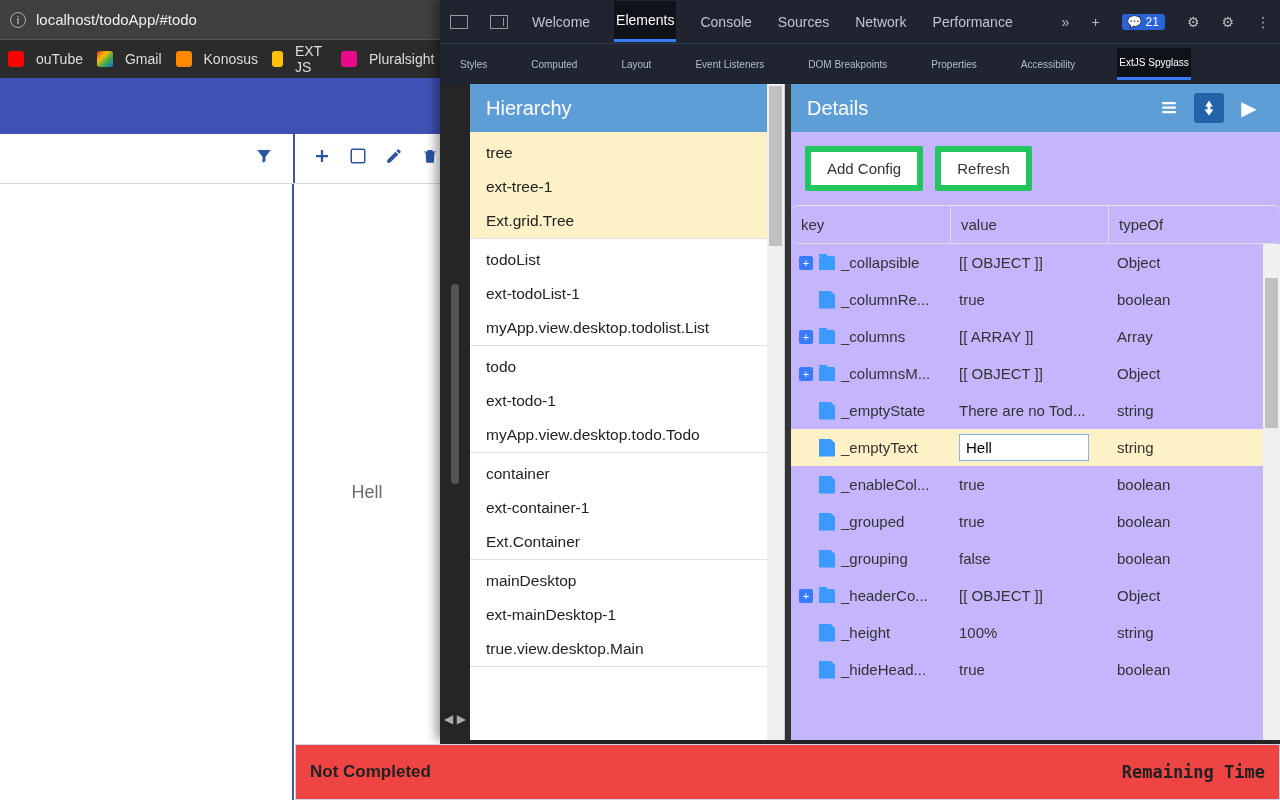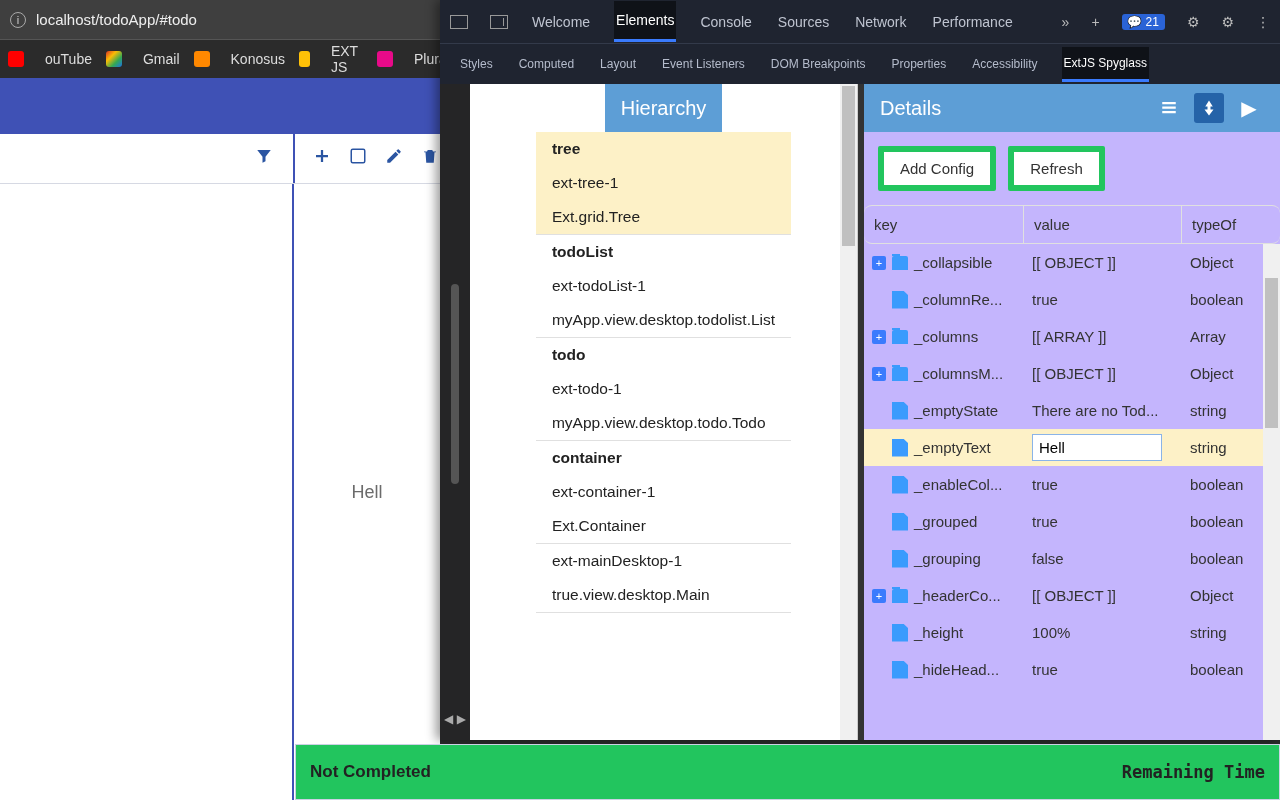--- a/index.html
+++ b/index.html
@@ -4,76 +4,76 @@
 <style>
 * { box-sizing: border-box; margin: 0; padding: 0; font-family: "Segoe UI", sans-serif; }
 body { width: 1280px; height: 800px; overflow: hidden; background: #2b2b2b; position: relative; }
 
 
 .browser-chrome { position:absolute; left:0; top:0; width:440px; height:100%; background:#252526; }
 .urlbar { display:flex; align-items:center; height:40px; background:#3f3f3f; color:#ccc; padding:0 10px; gap:10px; border-bottom:1px solid #555;}
 .urlbar .info-icon { width:16px; height:16px; border:1px solid #aaa; border-radius:50%; display:flex; align-items:center; justify-content:center; font-size:11px; color:#ccc;}
 .urlbar .addr { font-size:15px; color:#eee; }
 .bookmarks { display:flex; align-items:center; height:38px; background:#2b2b2b; color:#ddd; padding:0 8px; gap:14px; font-size:14px; }
-.bk { display:flex; align-items:center; gap:21px; }
+.bk { display:flex; align-items:center; gap:12px; }
 .bk .ico { width:16px; height:16px; border-radius:3px; }
 .bk-yt { background:#ff0000; }
 .bk-gm { background:linear-gradient(135deg,#d93025,#fbbc04,#34a853,#1a73e8); }
 .bk-kn { background:#ff8800; }
 .bk-fj { background:#ffc107; }
 .bk-pl { background:#e80a89; border-radius:50%; }
 
 
 .app-area { position:absolute; left:0; top:78px; width:440px; height:722px; background:#fff; display:flex; flex-direction:column; }
 .app-topbar { height:56px; background:#3f51b5; }
 .toolbar-row { height:50px; display:flex; border-bottom:1px solid #d6d9e3; }
 .filter-row { flex:0 0 293px; display:flex; align-items:center; justify-content:flex-end; padding-right:20px; }
 .filter-icon { color:#2b55a2; font-size:18px; }
 .divider-v { width:2px; background:#3f51b5; height:100%; }
 .action-row { flex:1; display:flex; align-items:center; gap:18px; padding-left:18px; }
 .action-row .aico { color:#2b55a2; font-size:18px; }
 .app-body { flex:1; display:flex; }
 .left-col { width:293px; }
 .right-col { flex:1; display:flex; align-items:center; justify-content:center; color:#6b6b6b; font-size:18px; border-left:2px solid #3f51b5; margin-left:-1px; }
-.app-footer { position:absolute; left:295px; bottom:0; right:0; height:56px; background:#22c55e; border:1px solid #ccd1e4; display:flex; align-items:center; justify-content:space-between; padding:12px 14px; }
+.app-footer { position:absolute; left:295px; bottom:0; right:0; height:56px; background:#ef4444; border:1px solid #ccd1e4; display:flex; align-items:center; justify-content:space-between; padding:12px 14px; }
 .nc { font-weight:600; font-size:17px; color:#222; }
 .rt { font-family:"Consolas", monospace; font-weight:700; font-size:17px; color:#222; }
 
 
 .devtools { position:absolute; left:440px; top:0; width:840px; height:740px; background:#fff; box-shadow: -4px 0 10px rgba(0,0,0,0.4); display:flex; flex-direction:column; }
 .dt-title { height:40px; background:#1f2430; color:#ddd; display:flex; align-items:center; padding:0 10px; gap:8px; font-size:14px;}
 .dt-title .edge { width:16px; height:16px; background:radial-gradient(circle at 30% 30%, #4cc2ff 0%, #0078d7 60%, #1b823f 100%); border-radius:50%; }
 .dt-title .wctrls { margin-left:auto; display:flex; gap:26px; padding-right:10px; color:#ccc; font-size:14px;}
 .dt-title .wctrls span { width:18px; text-align:center; }
 
 .dt-tabs { height:44px; background:#1f2430; display:flex; align-items:center; color:#bfc4d0; font-size:14px; padding:0 10px; gap:22px; border-bottom:1px solid #333a4a;}
 .dt-tabs .tab { padding:11px 2px; cursor:pointer; }
 .dt-tabs .tab.active { color:#fff; border-bottom:3px solid #3a7bfd; background:#0f1218;}
 .dt-tabs .spacer { flex:1; }
 .dt-tabs .badge { background:#2a63d6; color:#fff; font-size:12px; border-radius:3px; padding:1px 6px; display:flex; align-items:center; gap:3px; }
 .dt-tabs .gh { color:#bbb; }
 .dt-tabs .ico-sq { width:18px; height:14px; border:1px solid #999; }
 .dt-tabs .ico-sq2 { width:18px; height:14px; border:1px solid #999; position:relative; }
 .dt-tabs .ico-sq2::after { content:''; position:absolute; right:3px; top:2px; bottom:2px; width:1px; background:#999; }
 
-.dt-subtabs { height:40px; background:#1f2430; display:flex; align-items:center; color:#b5bccc; font-size:12px; padding:0 18px; gap:22px;}
+.dt-subtabs { height:40px; background:#1f2430; display:flex; align-items:center; color:#b5bccc; font-size:10px; padding:0 18px; gap:40px;}
 .dt-subtabs .stab { padding:9px 2px; }
 .dt-subtabs .stab.active { background:#0f1218; color:#fff; border-bottom:3px solid #3a7bfd;}
 
 .dt-body { flex:1; display:flex; background:#333; }
 .dark-gutter { width:30px; background:#252526; position:relative; }
 .dark-gutter .vscroll { position:absolute; left:11px; top:200px; width:8px; height:200px; background:#555; border-radius:4px; }
 .dark-gutter .chev { position:absolute; bottom:14px; left:0; width:100%; text-align:center; color:#aaa; font-size:12px;}
 
-.hierarchy { width:388px; background:#fff; display:flex; flex-direction:column; border-right:1px solid #ccc; position:relative;align-items:center;}
+.hierarchy { width:315px; background:#fff; display:flex; flex-direction:column; border-right:1px solid #ccc; position:relative;}
 .hierarchy-hdr { height:48px; background:#5d9ed6; color:#fff; display:flex; align-items:center; padding:0 16px; font-size:20px; }
 .hierarchy-body { flex:1; overflow:hidden; position:relative; }
 .hgroup { border-bottom:1px solid #e0e0e0; }
 .hrow { padding:8px 16px; font-size:15.5px; color:#222; }
-.hrow.head { font-weight:700; }
+.hrow.head { font-weight:400; padding-top:12px; }
 .hgroup.sel { background:#fdf1c7; }
 .hscroll { position:absolute; right:0; top:0; width:17px; height:100%; background:#f0f0f0; }
 .hscroll .thumb { position:absolute; left:2px; top:2px; width:13px; height:160px; background:#c0c0c0; }
 
 .details { flex:1; background:#c4b5fd; display:flex; flex-direction:column; position:relative;margin-left:6px; }
 .details-hdr { height:48px; background:#5d9ed6; color:#fff; display:flex; align-items:center; padding:0 16px; font-size:20px; gap:10px;}
 .details-hdr .spacer { flex:1; }
 .details-hdr .hicon { width:30px; height:30px; display:flex; align-items:center; justify-content:center; }
 .details-hdr .hicon.active { background:#2563a8; border-radius:3px; }
 .btnrow { display:flex; gap:12px; padding:14px 14px; }
@@ -224,20 +224,21 @@
             <div class="hrow head">todo</div>
             <div class="hrow">ext-todo-1</div>
             <div class="hrow">myApp.view.desktop.todo.Todo</div>
           </div>
           <div class="hgroup">
             <div class="hrow head">container</div>
             <div class="hrow">ext-container-1</div>
             <div class="hrow">Ext.Container</div>
           </div>
           <div class="hgroup">
+            <div class="hrow head">mainDesktop</div>
             <div class="hrow">ext-mainDesktop-1</div>
             <div class="hrow">true.view.desktop.Main</div>
           </div>
         </div>
       <div class="hscroll">
           <div class="thumb"></div>
         </div>
     </div>
     <div class="details">
       <div class="details-hdr">

